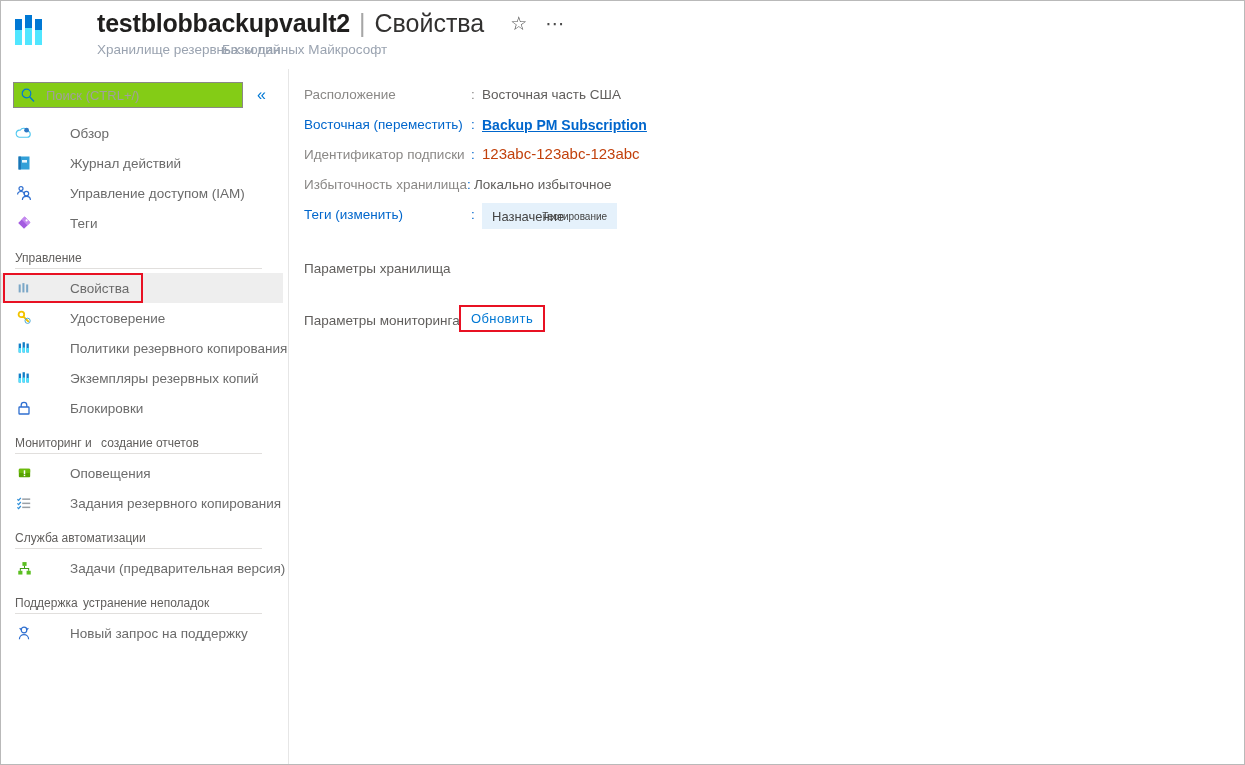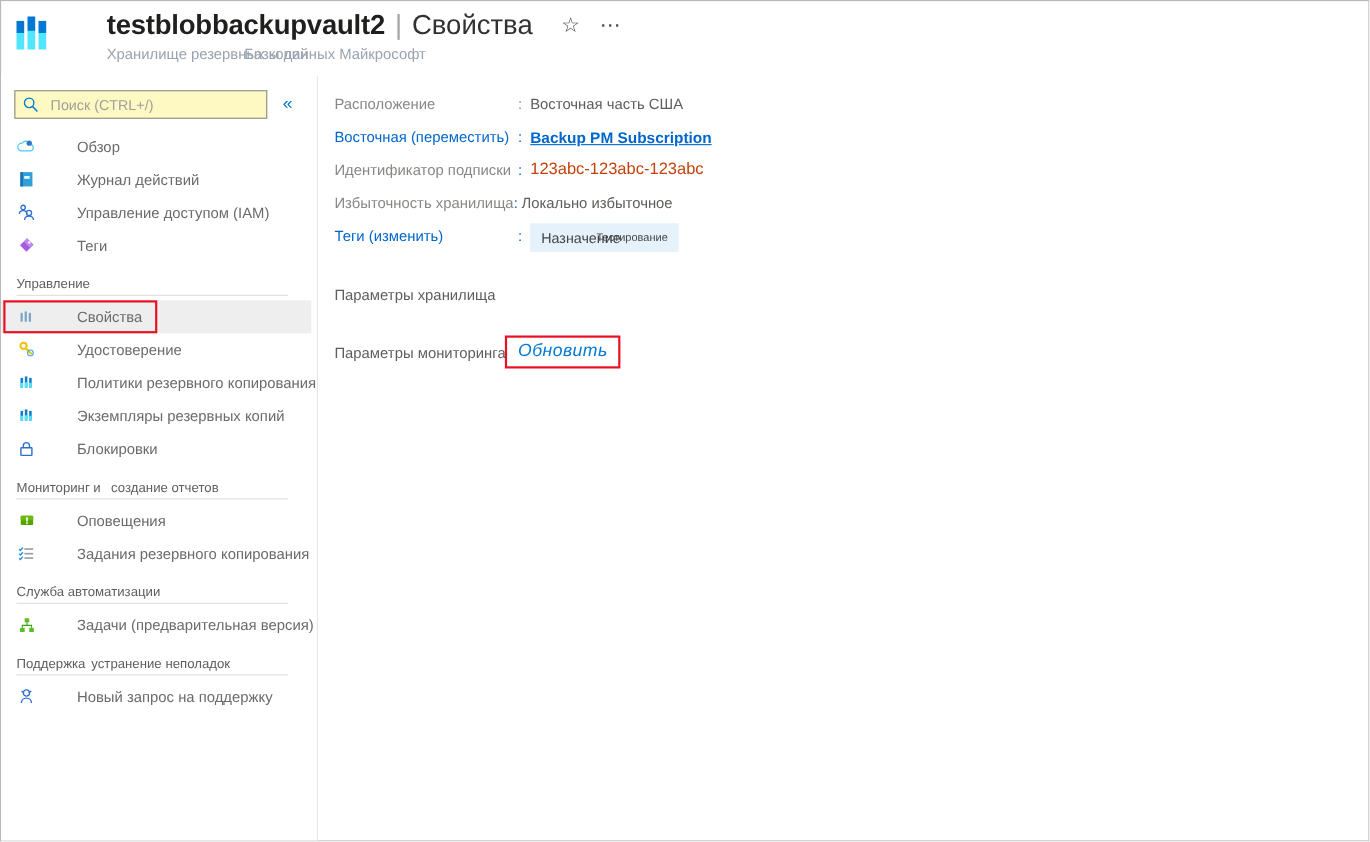--- a/index.html
+++ b/index.html
@@ -124,21 +124,21 @@
     padding: 5px 10px 10px 12px;
   }
   .search-box {
     flex: 0 0 auto;
     width: 230px;
     height: 26px;
     border: 1px solid #8a8886;
     display: flex;
     align-items: center;
     padding: 0 6px;
-    background: #fef9c3;
+    background: #84cc16;
   }
   .search-box .mag {
     flex: 0 0 auto;
     width: 16px;
     height: 16px;
     margin-right: 8px;
   }
   .search-box input {
     border: 0;
     outline: 0;
@@ -311,28 +311,27 @@
   }
   .refresh-wrap {
     position: absolute;
     left: 155px;
     top: -4px;
     border: 2px solid #e81123;
     padding: 4px 10px;
   }
   .refresh-btn {
     color: #0078d4;
-    font-size: 16px;
+    font-size: 13px;
     letter-spacing: 0.4px;
     background: transparent;
     border: 0;
     padding: 0;
     font-family: "Liberation Sans", sans-serif;
     cursor: pointer;
-    font-style: italic;
   }
 </style>
 </head>
 <body>
 
 <div class="page">
 
   <div class="header">
     <div class="hdr-row">
       <div class="vault-logo">

